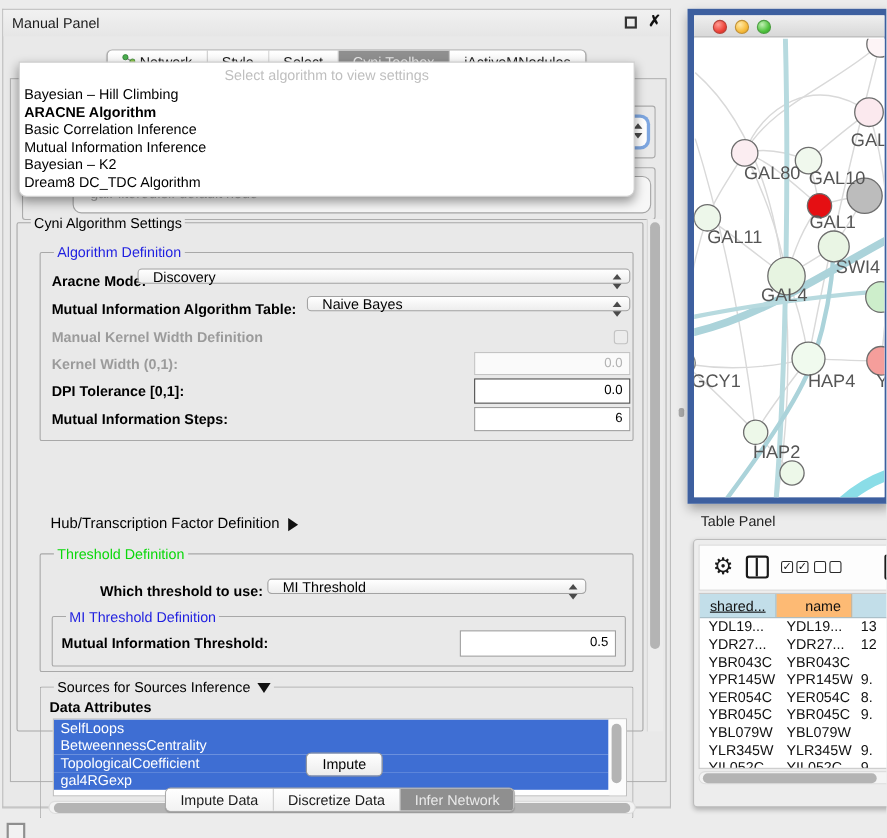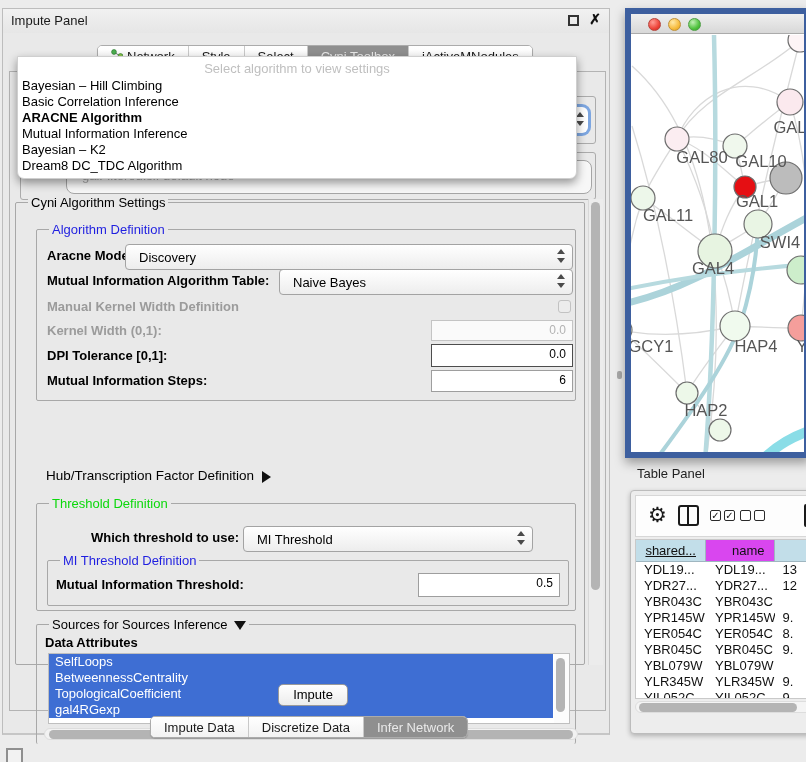--- a/index.html
+++ b/index.html
@@ -46,21 +46,21 @@
   .group { position:absolute; border:1px solid #A8A8A8; border-radius:2px; }
   .group > .gtitle { position:absolute; top:-8px; left:12px; background:#E9E9E9; padding:0 3px;
         font-size:13px; color:#000; white-space:nowrap; }
   .gtitle.blue { color:#1F1FE0; }
   .gtitle.green { color:#0BD80B; }
 
   .lbl { position:absolute; font-size:13px; font-weight:bold; color:#000; white-space:nowrap; }
   .lbl.dis { color:#9B9B9B; }
   .plain { font-weight:normal; }
 
-  .combo { position:absolute; height:26px; background:linear-gradient(#FFFFFF,#EDEDED);
+  .combo { position:absolute; height:14px; background:linear-gradient(#FFFFFF,#EDEDED);
         border:1px solid #A3A3A3; border-radius:4px; font-size:13px; color:#000;
         display:flex; align-items:center; padding-left:13px; }
   .spin { position:absolute; right:7px; top:3px; width:9px; height:16px; }
   .spin:before { content:""; position:absolute; left:1px; top:1px; border:4px solid transparent; border-bottom:5px solid #4A4A4A; border-top:none; }
   .spin:after  { content:""; position:absolute; left:1px; bottom:1px; border:4px solid transparent; border-top:5px solid #4A4A4A; border-bottom:none; }
 
   .field { position:absolute; height:21px; background:#FFF; border:1px solid #9E9E9E;
         font-size:12px; color:#000; text-align:right; padding:2px 6px 0 0; }
   .field.dark { border:1px solid #4D4D4D; }
   .field.dis { background:#FAFAFA; border:1px solid #C4C4C4; color:#B3B3B3; }
@@ -116,21 +116,21 @@
   .tp-row .c { font-size:13px; color:#111; line-height:16px; padding-left:8px; overflow:hidden; white-space:nowrap; }
   .tp-hscroll { position:absolute; left:4px; bottom:20px; width:178px; height:12px; background:#F4F4F4; border:1px solid #DDD; border-radius:6px; }
 </style>
 </head>
 <body>
 
 <div id="root">
 
   <div class="cp">
     <div class="cp-titlebar">
-      <span class="cp-title">Impute Panel</span>
+      <span class="cp-title">Manual Panel</span>
       <span class="cp-float"></span>
       <span class="cp-close">✗</span>
     </div>
 
     <div class="cp-body">
 
       <div class="bx" style="left:10px; top:24px; width:576px; height:48px;"></div>
       <div class="focus-spin" style="left:552px; top:35px;">
         <span class="spin" style="right:4px; top:4px;"></span>
       </div>
@@ -246,22 +246,22 @@
           <span>Discretize Data</span>
         </div>
         <div class="tab sel">
           <span>Infer Network</span>
         </div>
       </div>
 
     <div class="popup" id="algPopup">
       <div class="ph">Select algorithm to view settings</div>
     <div class="item">Bayesian – Hill Climbing</div>
+        <div class="item bold">ARACNE Algorithm</div>
         <div class="item">Basic Correlation Inference</div>
-        <div class="item bold">ARACNE Algorithm</div>
         <div class="item">Mutual Information Inference</div>
         <div class="item">Bayesian – K2</div>
         <div class="item">Dream8 DC_TDC Algorithm</div>
       </div>
   </div>
 
   <div class="splitter-dot"></div>
   <div class="mini-dock"></div>
 
   <div class="netwin">
@@ -342,21 +342,21 @@
       </span>
       <span class="cbpair" style="left:104px;">
         <span class="cbsm"></span>
           <span class="cbsm"></span>
       </span>
       <span class="pageicon"></span>
     </div>
     <div class="tp-table">
       <div class="tp-head" id="tblHead">
           <div class="hc" style="width: 80px; background: rgb(194, 222, 233); text-decoration: underline;">shared...</div>
-          <div class="hc" style="width: 76px; background: #d946ef; padding-left: 16px;">name</div>
+          <div class="hc" style="width: 76px; background: #fdba74; padding-left: 16px;">name</div>
           <div class="hc" style="width: 60px; background: rgb(194, 222, 233);"></div>
         </div>
       <div id="tblBody">
           <div class="tp-row">
             <div class="c" style="width: 80px;">YDL19...</div>
             <div class="c" style="width: 76px;">YDL19...</div>
             <div class="c" style="width: 60px;">13</div>
           </div>
           <div class="tp-row">
             <div class="c" style="width: 80px;">YDR27...</div>

